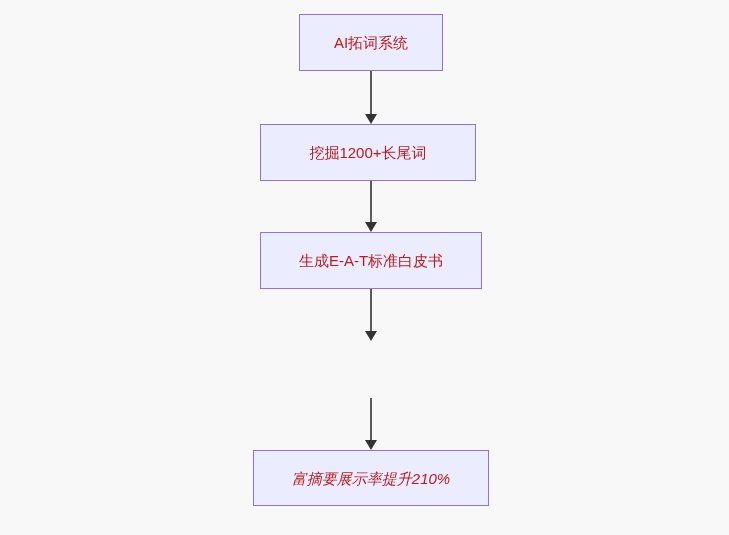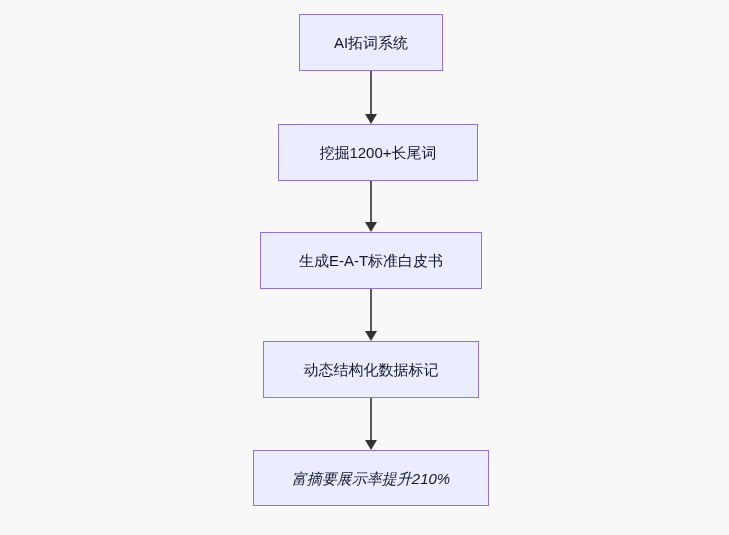--- a/index.html
+++ b/index.html
@@ -12,31 +12,31 @@
     width: 729px;
     height: 535px;
     background: #f8f8f8;
     overflow: hidden;
   }
   .node {
     position: absolute;
     box-sizing: border-box;
     background: #ececff;
     border: 1.5px solid #9370db;
-    color: #0f172a;
+    color: #b91c1c;
     font-size: 15px;
     line-height: 1;
     display: flex;
     align-items: center;
     justify-content: center;
     text-align: center;
     white-space: nowrap;
   }
   #node-1 { left: 299px; top: 14px;  width: 144px; height: 57px; }
-  #node-2 { left: 278px; top: 124px; width: 200px; height: 57px; }
+  #node-2 { left: 260px; top: 124px; width: 216px; height: 57px; }
   #node-3 { left: 260px; top: 232px; width: 222px; height: 57px; }
   #node-4 { left: 263px; top: 341px; width: 216px; height: 57px; }
   #node-5 { left: 253px; top: 450px; width: 236px; height: 56px; font-style: italic; }
 
   .arrow {
     position: absolute;
     left: 364px;
     width: 14px;
   }
   .arrow .arrow-line {
@@ -87,23 +87,20 @@
 
   <div class="node" id="node-3">
     <span>生成E-A-T标准白皮书</span>
   </div>
 
   <div class="arrow" id="arrow-3">
     <div class="arrow-line"></div>
     <div class="arrow-head"></div>
   </div>
 
-  <div class="node" id="node-4">
-    <span>动态结构化数据标记</span>
-  </div>
 
   <div class="arrow" id="arrow-4">
     <div class="arrow-line"></div>
     <div class="arrow-head"></div>
   </div>
 
   <div class="node" id="node-5">
     <span>富摘要展示率提升210%</span>
   </div>
 

